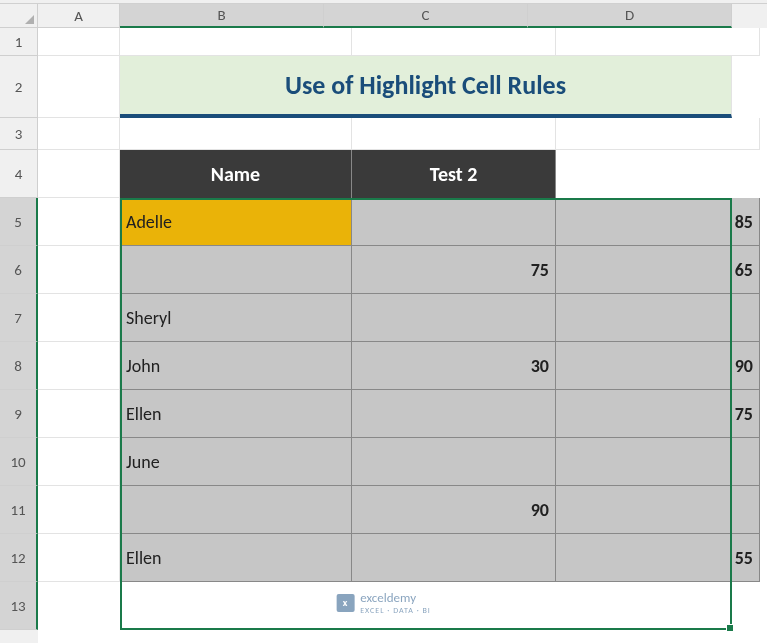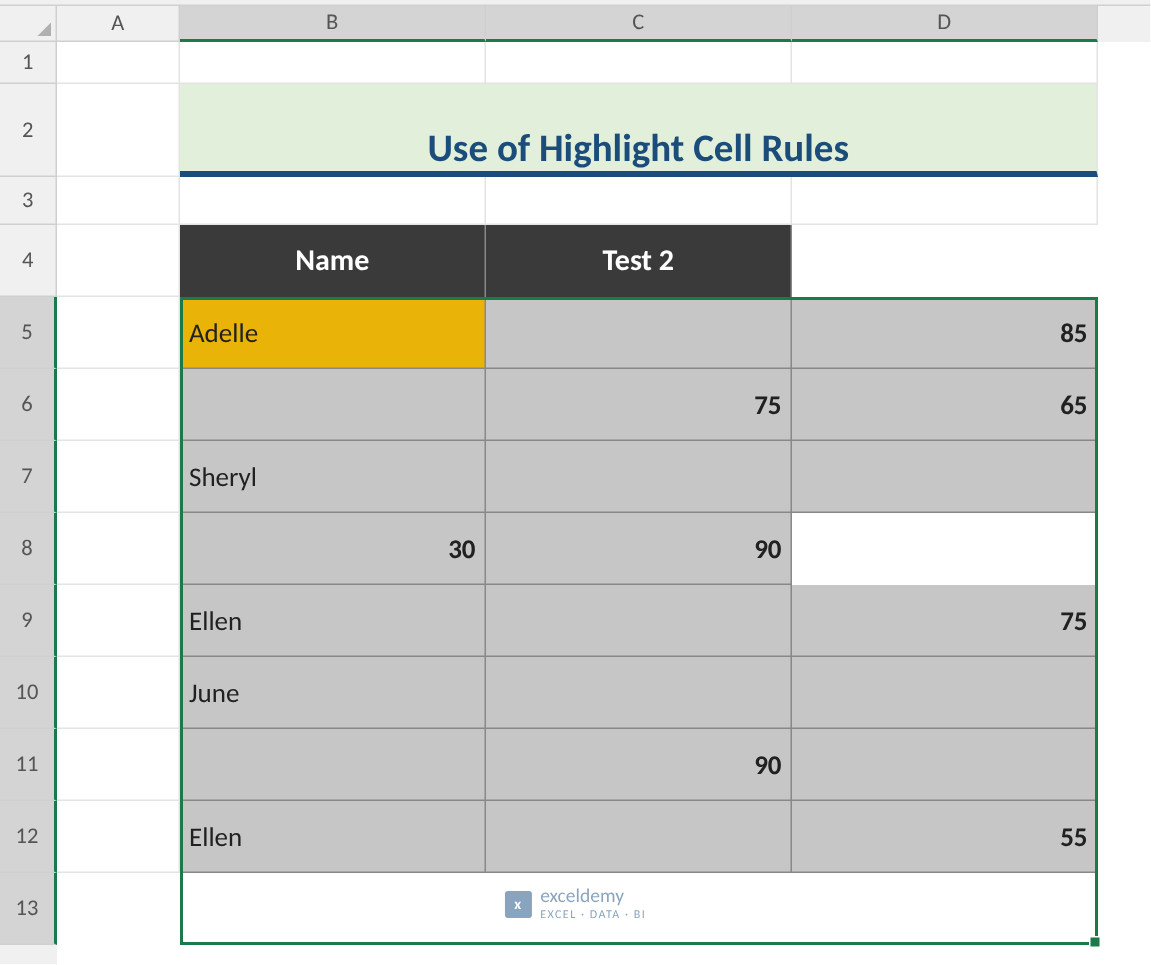--- a/index.html
+++ b/index.html
@@ -96,42 +96,42 @@
     border-bottom: 1px solid #e3e3e3;
     overflow: hidden;
     display: flex;
     align-items: center;
     padding: 0 6px;
     font-size: 18px;
     color: #212121;
     position: relative;
   }
   .cA { width: 82px; }
-  .cB { width: 204px; }
+  .cB { width: 232px; }
   .cC { width: 204px; }
   .cD { width: 204px; }
 
   .r1 { height: 28px; }
   .r2 { height: 62px; }
   .r3 { height: 32px; }
   .r4 { height: 48px; }
   .rd { height: 48px; }
   .r13 { height: 48px; }
 
   .title-band {
     background: #e2efda;
     border-bottom: 4px solid #1a4d7a;
     display: flex;
     align-items: center;
     justify-content: center;
     font-size: 26px;
     font-weight: bold;
     color: #1a4d7a;
   }
-  .title-wrap { width: 612px; display:flex;align-items:flex-end; }
+  .title-wrap { width: 612px; display:flex; }
   .hdr {
     background: #3a3a3a;
     color: #ffffff;
     font-weight: bold;
     justify-content: center;
     font-size: 20px;
     border-right: 1px solid #888;
     border-bottom: none;
   }
   .data {
@@ -258,20 +258,21 @@
         <div class="cell cD data num">65</div>
       </div>
       <div class="row rd">
         <div class="cell cA"></div>
         <div class="cell cB data">Sheryl</div>
         <div class="cell cC data num"></div>
         <div class="cell cD data num"></div>
       </div>
       <div class="row rd">
         <div class="cell cA"></div>
+        <div class="cell cB data">John</div>
         <div class="cell cC data num">30</div>
         <div class="cell cD data num">90</div>
       </div>
       <div class="row rd">
         <div class="cell cA"></div>
         <div class="cell cB data">Ellen</div>
         <div class="cell cC data num"></div>
         <div class="cell cD data num">75</div>
       </div>
       <div class="row rd">

